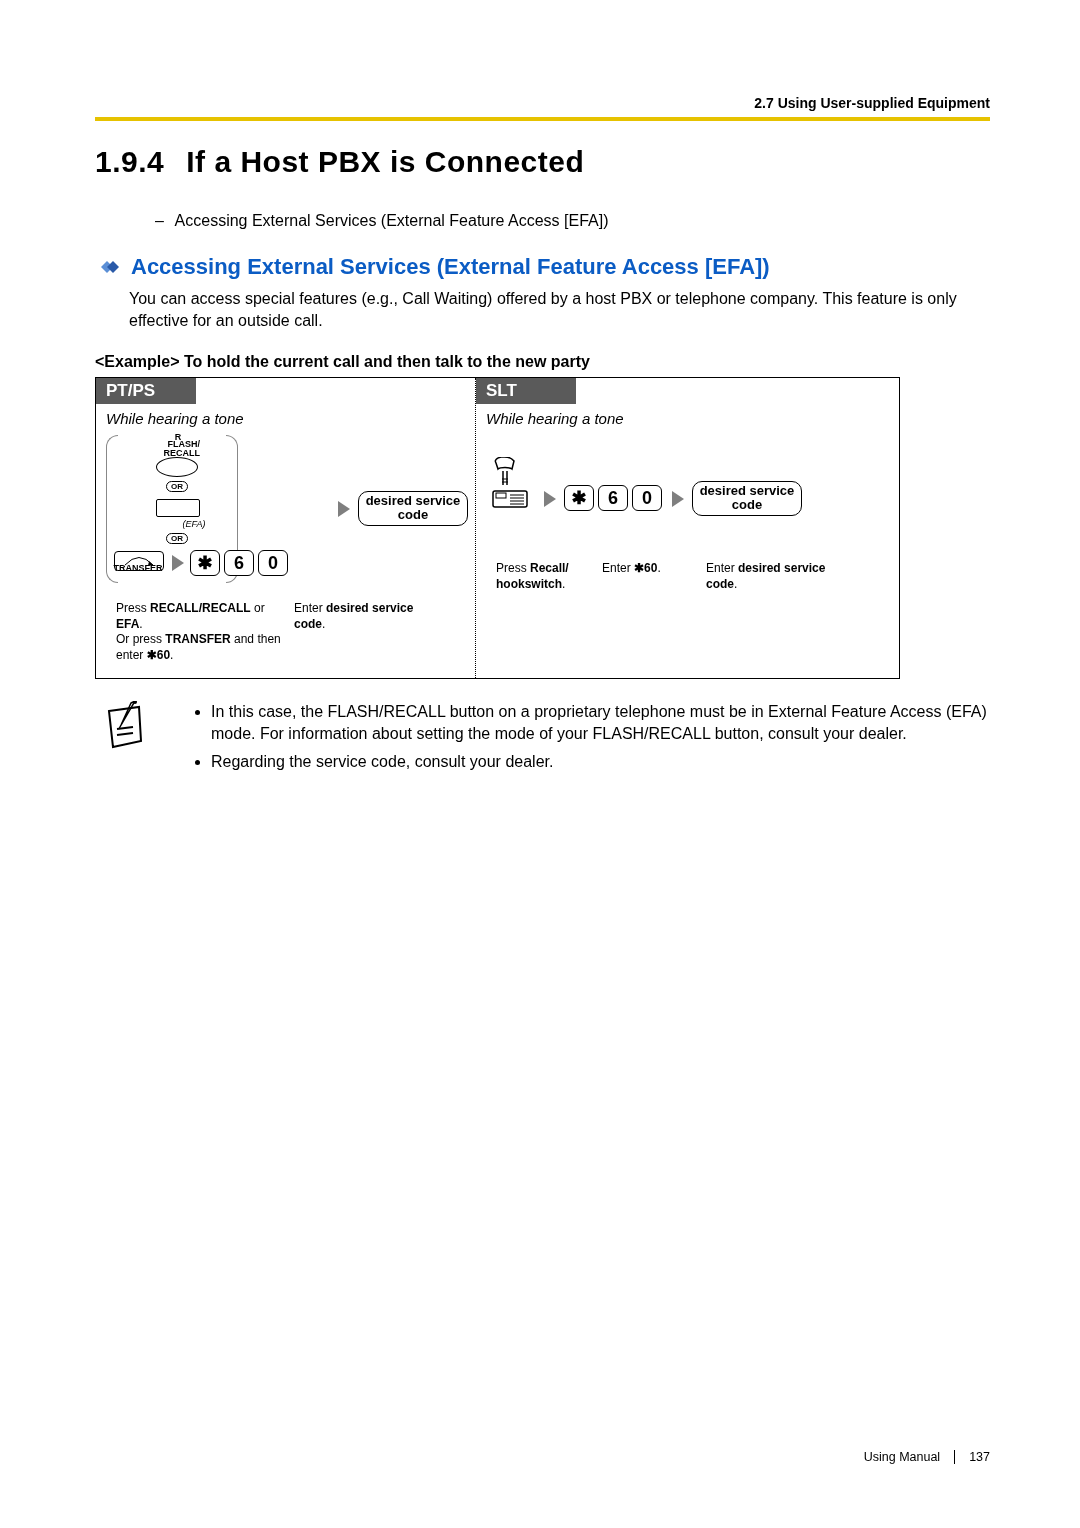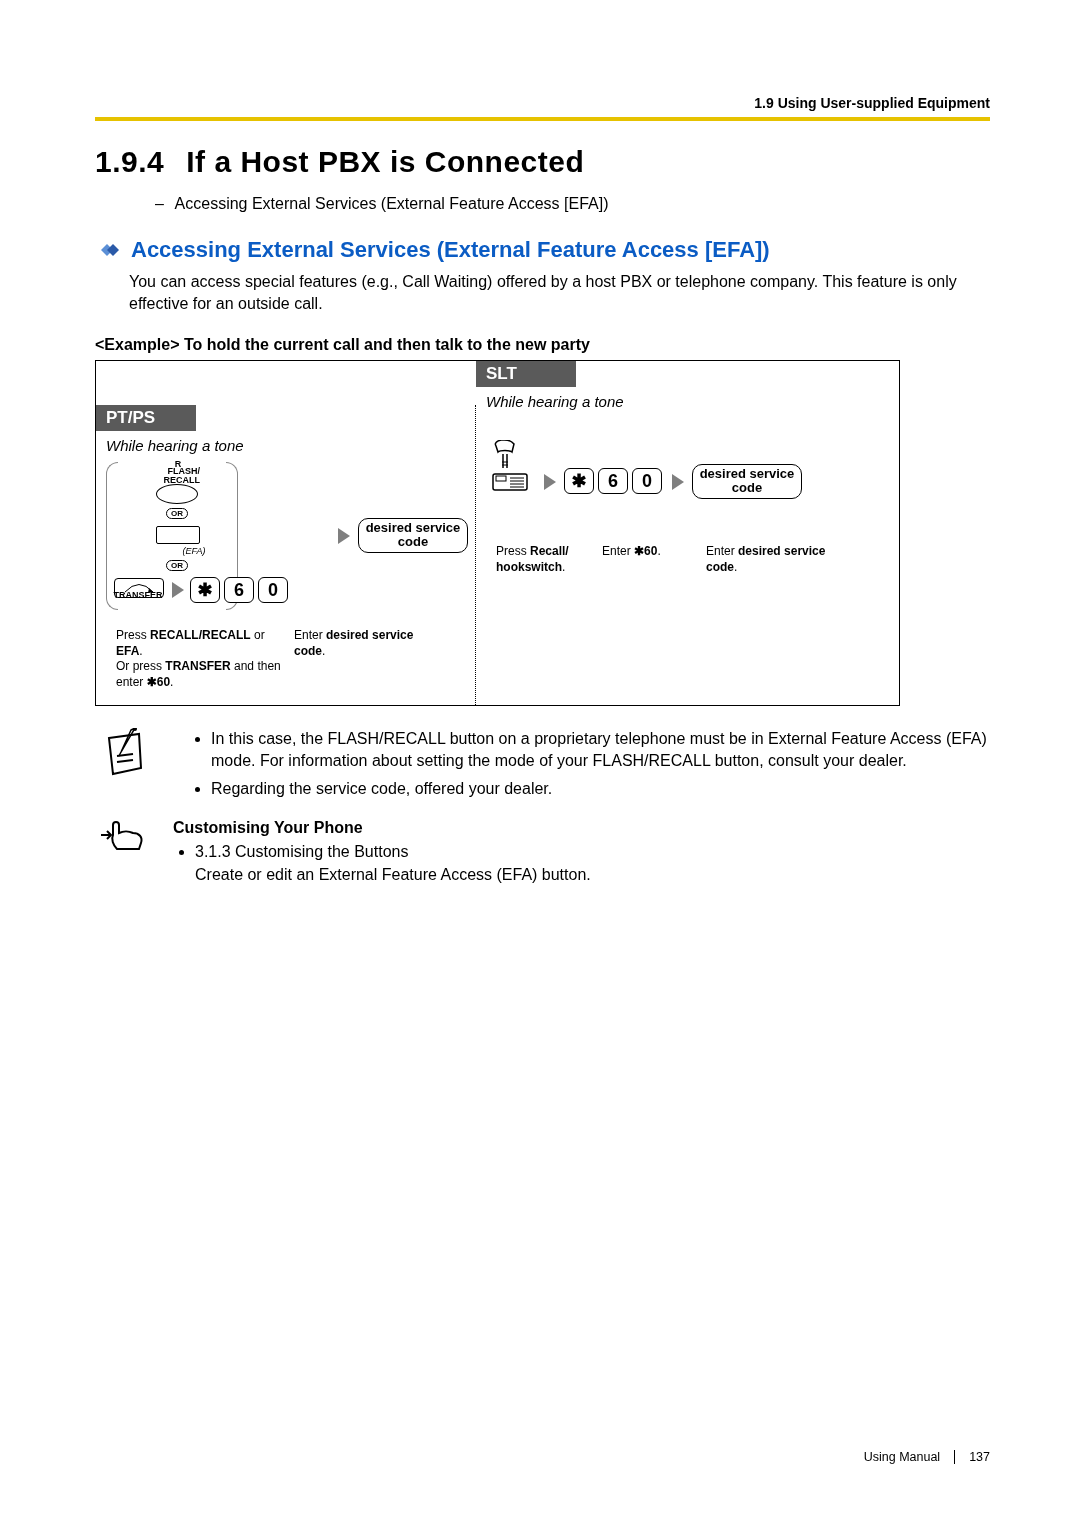--- a/index.html
+++ b/index.html
@@ -23,21 +23,21 @@
     margin-bottom: 6px;
   }
   .gold-rule {
     height: 4px;
     background: #e6c200;
     margin-bottom: 24px;
   }
   .section-title {
     font-size: 30px;
     font-weight: bold;
-    margin-bottom: 16px;
+    margin-bottom: 33px;
     letter-spacing: 0.5px;
   }
   .sect-num { display: inline-block; margin-right: 22px; }
   .dash-line {
     margin-left: 60px;
     font-size: 16px;
     margin-bottom: 24px;
   }
   .dash-line .dash { display: inline-block; width: 16px; }
   .sub-heading-row {
@@ -67,21 +67,21 @@
   .diagram-outer {
     border: 1.5px solid #000;
     display: flex;
     width: 805px;
     margin-bottom: 14px;
   }
   .col {
     display: flex;
     flex-direction: column;
   }
-  .col-pt { width: 380px; border-right: 1.5px dotted #000; margin-top: 44px; }
+  .col-pt { width: 380px; border-right: 1.5px dotted #000; }
   .col-slt { flex: 1; }
   .tab {
     background: #5a5a5a;
     color: #fff;
     font-weight: bold;
     font-size: 17px;
     padding: 3px 10px;
     width: 100px;
   }
   .col-slt .tab { width: 100px; }
@@ -151,21 +151,21 @@
     font-size:12.5px; display:flex; align-items:center; gap:14px;
   }
   .footer .sep { width:1px; height:14px; background:#000; }
   .star { font-family: Arial; }
 </style>
 </head>
 <body>
 
 <div class="page">
 
-  <div class="header-label">1.9 Using User-supplied Equipment</div>
+  <div class="header-label">2.7 Using User-supplied Equipment</div>
   <div class="gold-rule"></div>
 
   <h1 class="section-title">
     <span class="sect-num">1.9.4</span><span>If a Host PBX is Connected</span>
   </h1>
 
   <div class="dash-line">
     <span class="dash">–</span>
     <span>Accessing External Services (External Feature Access [EFA])</span>
   </div>
@@ -289,42 +289,25 @@
         <path d="M8 10 L38 6 L40 40 L12 46 Z" fill="none" stroke="#000" stroke-width="2"></path>
         <line x1="16" y1="28" x2="32" y2="26" stroke="#000" stroke-width="2"></line>
         <line x1="16" y1="34" x2="32" y2="32" stroke="#000" stroke-width="2"></line>
         <path d="M30 2 L34 0 L20 24 L18 28 L20 24 Z" fill="none" stroke="#000" stroke-width="1.5"></path>
         <circle cx="34" cy="1" r="2" fill="#000"></circle>
       </svg>
     </div>
     <div class="note-text">
       <ul>
         <li>In this case, the FLASH/RECALL button on a proprietary telephone must be in External Feature Access (EFA) mode. For information about setting the mode of your FLASH/RECALL button, consult your dealer.</li>
-        <li>Regarding the service code, offered your dealer.</li>
+        <li>Regarding the service code, consult your dealer.</li>
       </ul>
     </div>
   </div>
 
-  <div class="cust-block">
-    <div class="note-icon">
-      <svg width="52" height="36" viewBox="0 0 52 36">
-        <path d="M2 18 L12 18 M8 14 L12 18 L8 22" stroke="#000" stroke-width="2" fill="none"></path>
-        <path d="M14 8 C14 4 20 4 20 8 L20 16 C24 14 30 14 34 16 C40 16 44 20 42 26 L40 32 L18 32 C14 28 12 22 14 18 Z" fill="none" stroke="#000" stroke-width="2"></path>
-      </svg>
-    </div>
-    <div>
-      <div class="cust-title">Customising Your Phone</div>
-      <ul style="list-style:disc; padding-left:22px;">
-        <li>
-          <span>3.1.3 Customising the Buttons</span><br>
-          <span>Create or edit an External Feature Access (EFA) button.</span>
-        </li>
-      </ul>
-    </div>
-  </div>
 
   <div class="footer">
     <span>Using Manual</span>
     <span class="sep"></span>
     <span>137</span>
   </div>
 
 </div>
 
 </body></html>

